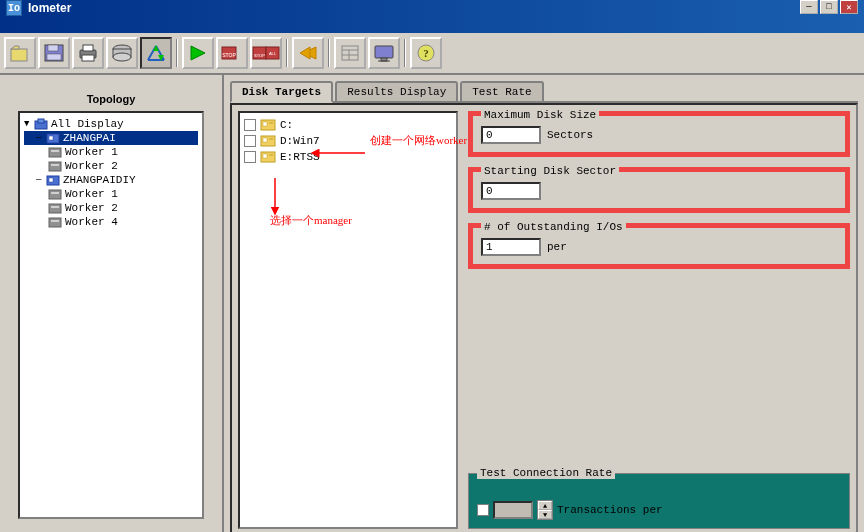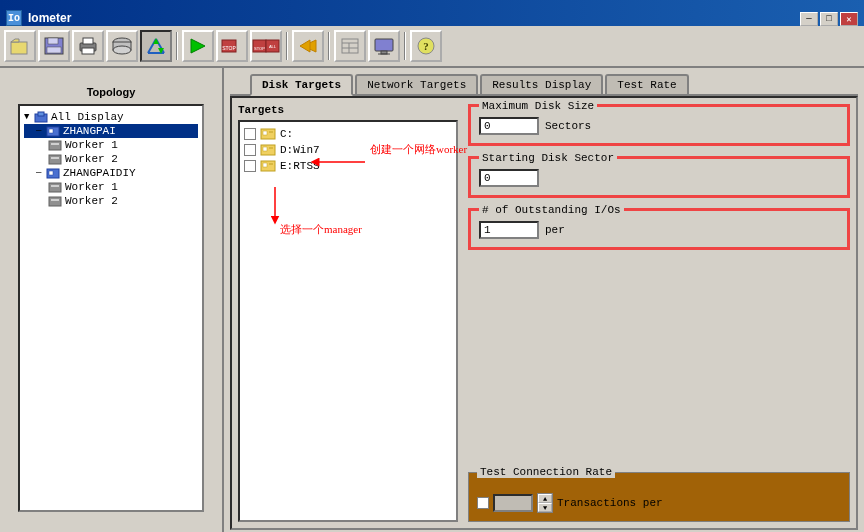--- a/index.html
+++ b/index.html
@@ -9,23 +9,23 @@
       background: #d4d0c8;
       width: 864px;
       height: 532px;
       overflow: hidden;
     }
 
     
     .title-bar {
       background: linear-gradient(to right, #003087, #1a5fb0);
       color: white;
-      height: 26px;
-      display: flex;
-      align-items: flex-end;
+      height: 33px;
+      display: flex;
+      align-items: flex-start;
       padding: 0 6px;
       justify-content: space-between;
     }
     .title-bar-left {
       display: flex;
       align-items: center;
       gap: 6px;
     }
     .title-icon {
       width: 16px;
@@ -181,21 +181,20 @@
       margin-right: 2px;
       border-radius: 3px 3px 0 0;
       position: relative;
     }
     .tab.active {
       background: #d4d0c8;
       border-bottom: 2px solid #d4d0c8;
       z-index: 1;
       margin-bottom: -2px;
       font-weight: bold;
-      margin-left: 20px;
     }
 
     
     .tab-content {
       border: 2px inset #808080;
       background: #d4d0c8;
       flex: 1;
       display: flex;
       flex-direction: column;
       padding: 6px;
@@ -253,21 +252,21 @@
     }
 
     
     .settings-section {
       flex: 1;
       display: flex;
       flex-direction: column;
       gap: 10px;
     }
     .setting-group {
-      border: 3px solid #ef4444;
+      border: 5px solid #ef4444;
       padding: 6px 8px 8px 8px;
       position: relative;
       background: #d4d0c8;
     }
     .setting-group-title {
       position: absolute;
       top: -7px;
       left: 8px;
       background: #d4d0c8;
       padding: 0 3px;
@@ -288,23 +287,23 @@
       font-size: 11px;
       font-family: 'Courier New', monospace;
     }
     .setting-label {
       font-size: 11px;
     }
 
     
     .tcr-group {
       border: 1px solid #808080;
-      padding: 16px 8px 8px 8px;
+      padding: 22px 8px 8px 8px;
       position: relative;
-      background: #a16207;
+      background: #0f766e;
       margin-top: auto;
     }
     .tcr-row {
       display: flex;
       align-items: center;
       gap: 4px;
       margin-top: 4px;
     }
     .tcr-checkbox {
       width: 12px;
@@ -528,45 +527,52 @@
         <span class="tree-indent"></span>
         <span class="tree-indent"></span>
         <span class="tree-icon">
           <svg width="14" height="12" viewBox="0 0 14 12">
               <rect x="1" y="2" width="12" height="9" fill="#909090" stroke="#606060" stroke-width="1"></rect>
               <rect x="3" y="4" width="8" height="2" fill="#d0d0d0"></rect>
             </svg>
         </span>
         <span class="tree-label">Worker 2</span>
       </div>
+      <div class="tree-item">
+        <span class="tree-indent"></span>
+        <span class="tree-indent"></span>
+        <span class="tree-icon">
+          <svg width="14" height="12" viewBox="0 0 14 12">
+              <rect x="1" y="2" width="12" height="9" fill="#909090" stroke="#606060" stroke-width="1"></rect>
+              <rect x="3" y="4" width="8" height="2" fill="#d0d0d0"></rect>
+            </svg>
+        </span>
+        <span class="tree-label">Worker 4</span>
+      </div>
     </div>
   </div>
 
   <div class="right-panel">
 
     <div class="tabs-container">
       <div class="tab active">
         <span>Disk Targets</span>
       </div>
       <div class="tab">
-        <span>Network Targets</span>
-      </div>
-      <div class="tab">
         <span>Results Display</span>
       </div>
       <div class="tab">
         <span>Test Rate</span>
       </div>
     </div>
 
     <div class="tab-content">
       <div class="disk-targets-content">
 
         <div class="targets-section">
-          <div class="targets-label">Targets</div>
           <div class="targets-list targets-wrapper" style="position:relative;">
 
             <div class="target-item">
               <span class="target-checkbox"></span>
               <span class="target-drive-icon">
                 <svg width="16" height="14" viewBox="0 0 16 14">
                     <rect x="1" y="2" width="14" height="10" fill="#f0d060" stroke="#c0a020" stroke-width="1"></rect>
                     <rect x="3" y="4" width="4" height="4" fill="#fff" stroke="#c0a020" stroke-width="0.5"></rect>
                     <line x1="9" y1="5" x2="13" y2="5" stroke="#c0a020" stroke-width="1"></line>
                   </svg>
@@ -613,21 +619,21 @@
 
             <div style="position:absolute; top:100px; left:30px; color:red; font-size:11px; white-space:nowrap;">
               <svg width="50" height="50" style="position:absolute; left:-10px; top:-40px;">
                 <defs>
                     <marker id="arrow2" markerWidth="6" markerHeight="6" refX="3" refY="3" orient="auto">
                       <path d="M0,0 L0,6 L6,3 z" fill="red"></path>
                     </marker>
                   </defs>
                 <line x1="15" y1="5" x2="15" y2="38" stroke="red" stroke-width="1.5" marker-end="url(#arrow2)"></line>
               </svg>
-              <span style="font-family:SimSun,serif; margin-left:10px;">选择一个manager</span>
+              <span style="font-family:SimSun,serif; ">选择一个manager</span>
             </div>
           </div>
         </div>
 
         <div class="settings-section">
 
           <div class="setting-group">
             <span class="setting-group-title">Maximum Disk Size</span>
             <div class="setting-row">
               <input class="setting-input" type="text" value="0" style="">

